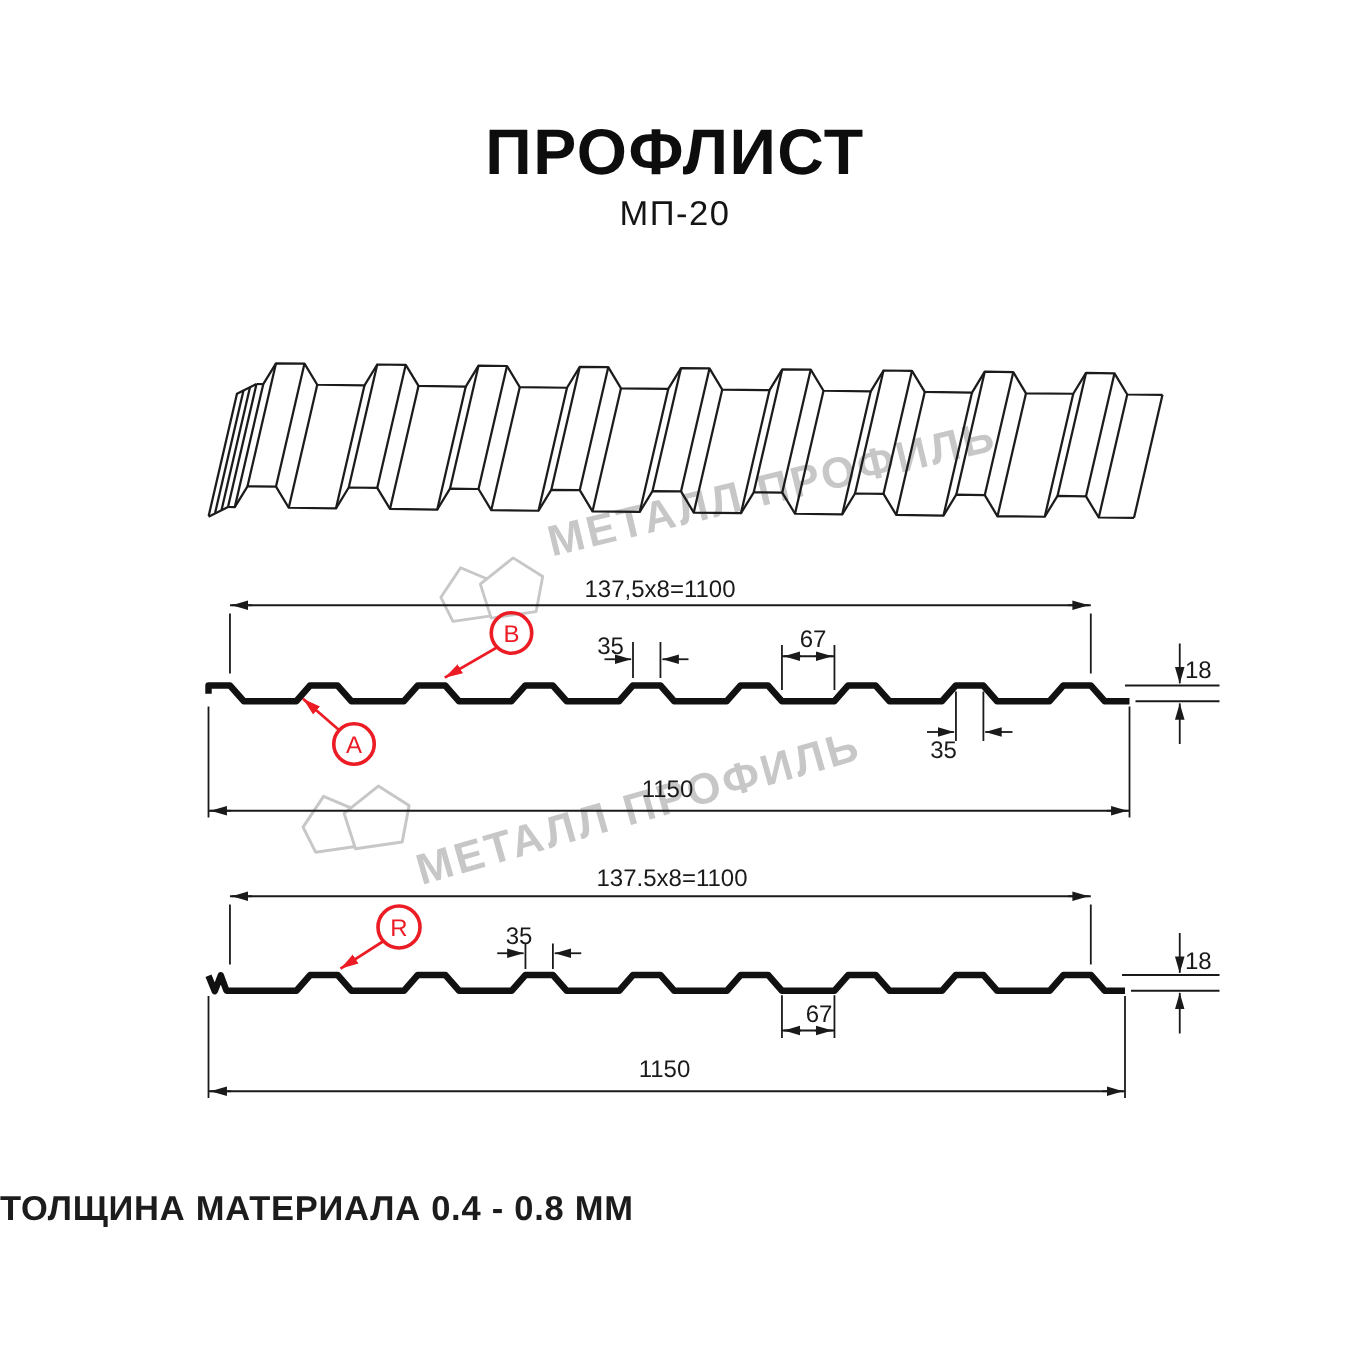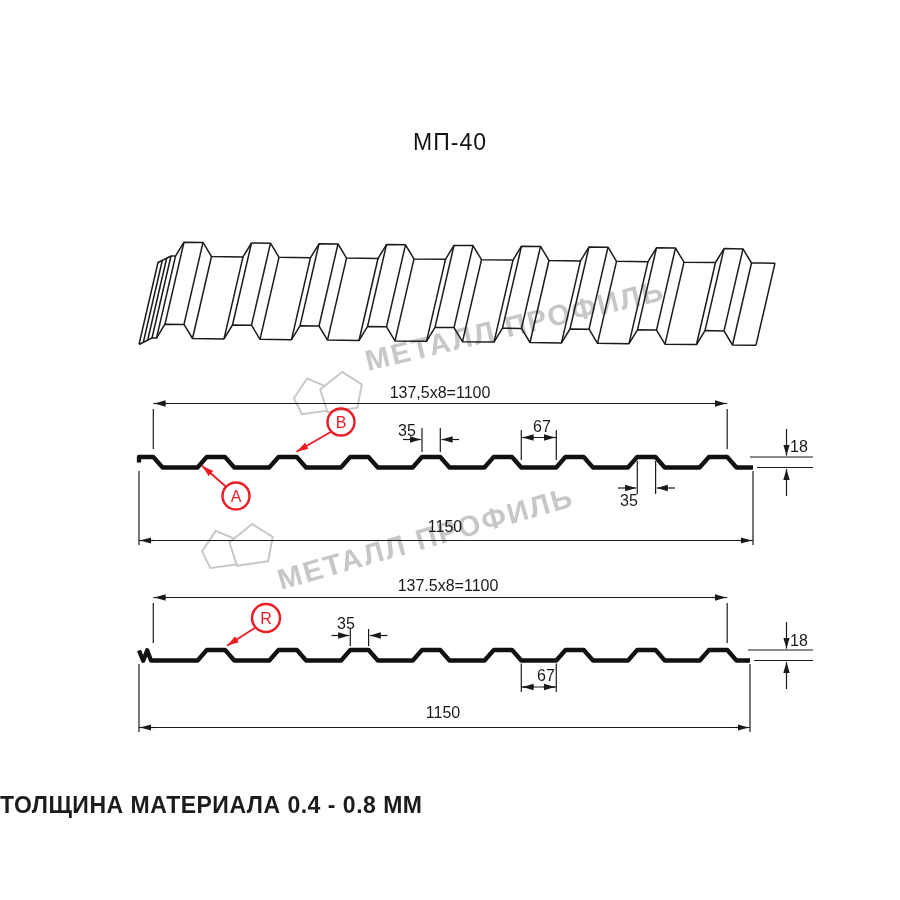--- a/index.html
+++ b/index.html
@@ -22,21 +22,22 @@
   text.wm{font-family:"Liberation Sans",sans-serif;font-size:29px;font-weight:700;
           fill:#c7c7c7;letter-spacing:2px;}
   .wmlogo{stroke:#c7c7c7;stroke-width:2.6;fill:#ffffff;stroke-linejoin:round;}
   .mid{text-anchor:middle;}
 </style>
 </head>
 <body>
 
 <div class="page">
 
-  <div class="subtitle">МП-40</div>
+  <div class="title">ПРОФЛИСТ</div>
+  <div class="subtitle">МП-20</div>
 
   <svg class="draw" width="900" height="900" viewBox="0 0 900 900">
     <defs>
       <marker id="mA" markerUnits="userSpaceOnUse" markerWidth="12" markerHeight="9" refX="11" refY="4" orient="auto">
         <path d="M0,0.8 L11,4 L0,7.2 Z" fill="#1a1a1a"></path>
       </marker>
       <marker id="mR" markerUnits="userSpaceOnUse" markerWidth="13" markerHeight="9" refX="12" refY="4" orient="auto">
         <path d="M0,0.5 L12,4 L0,7.5 Z" fill="#ec1c24"></path>
       </marker>
     </defs>

